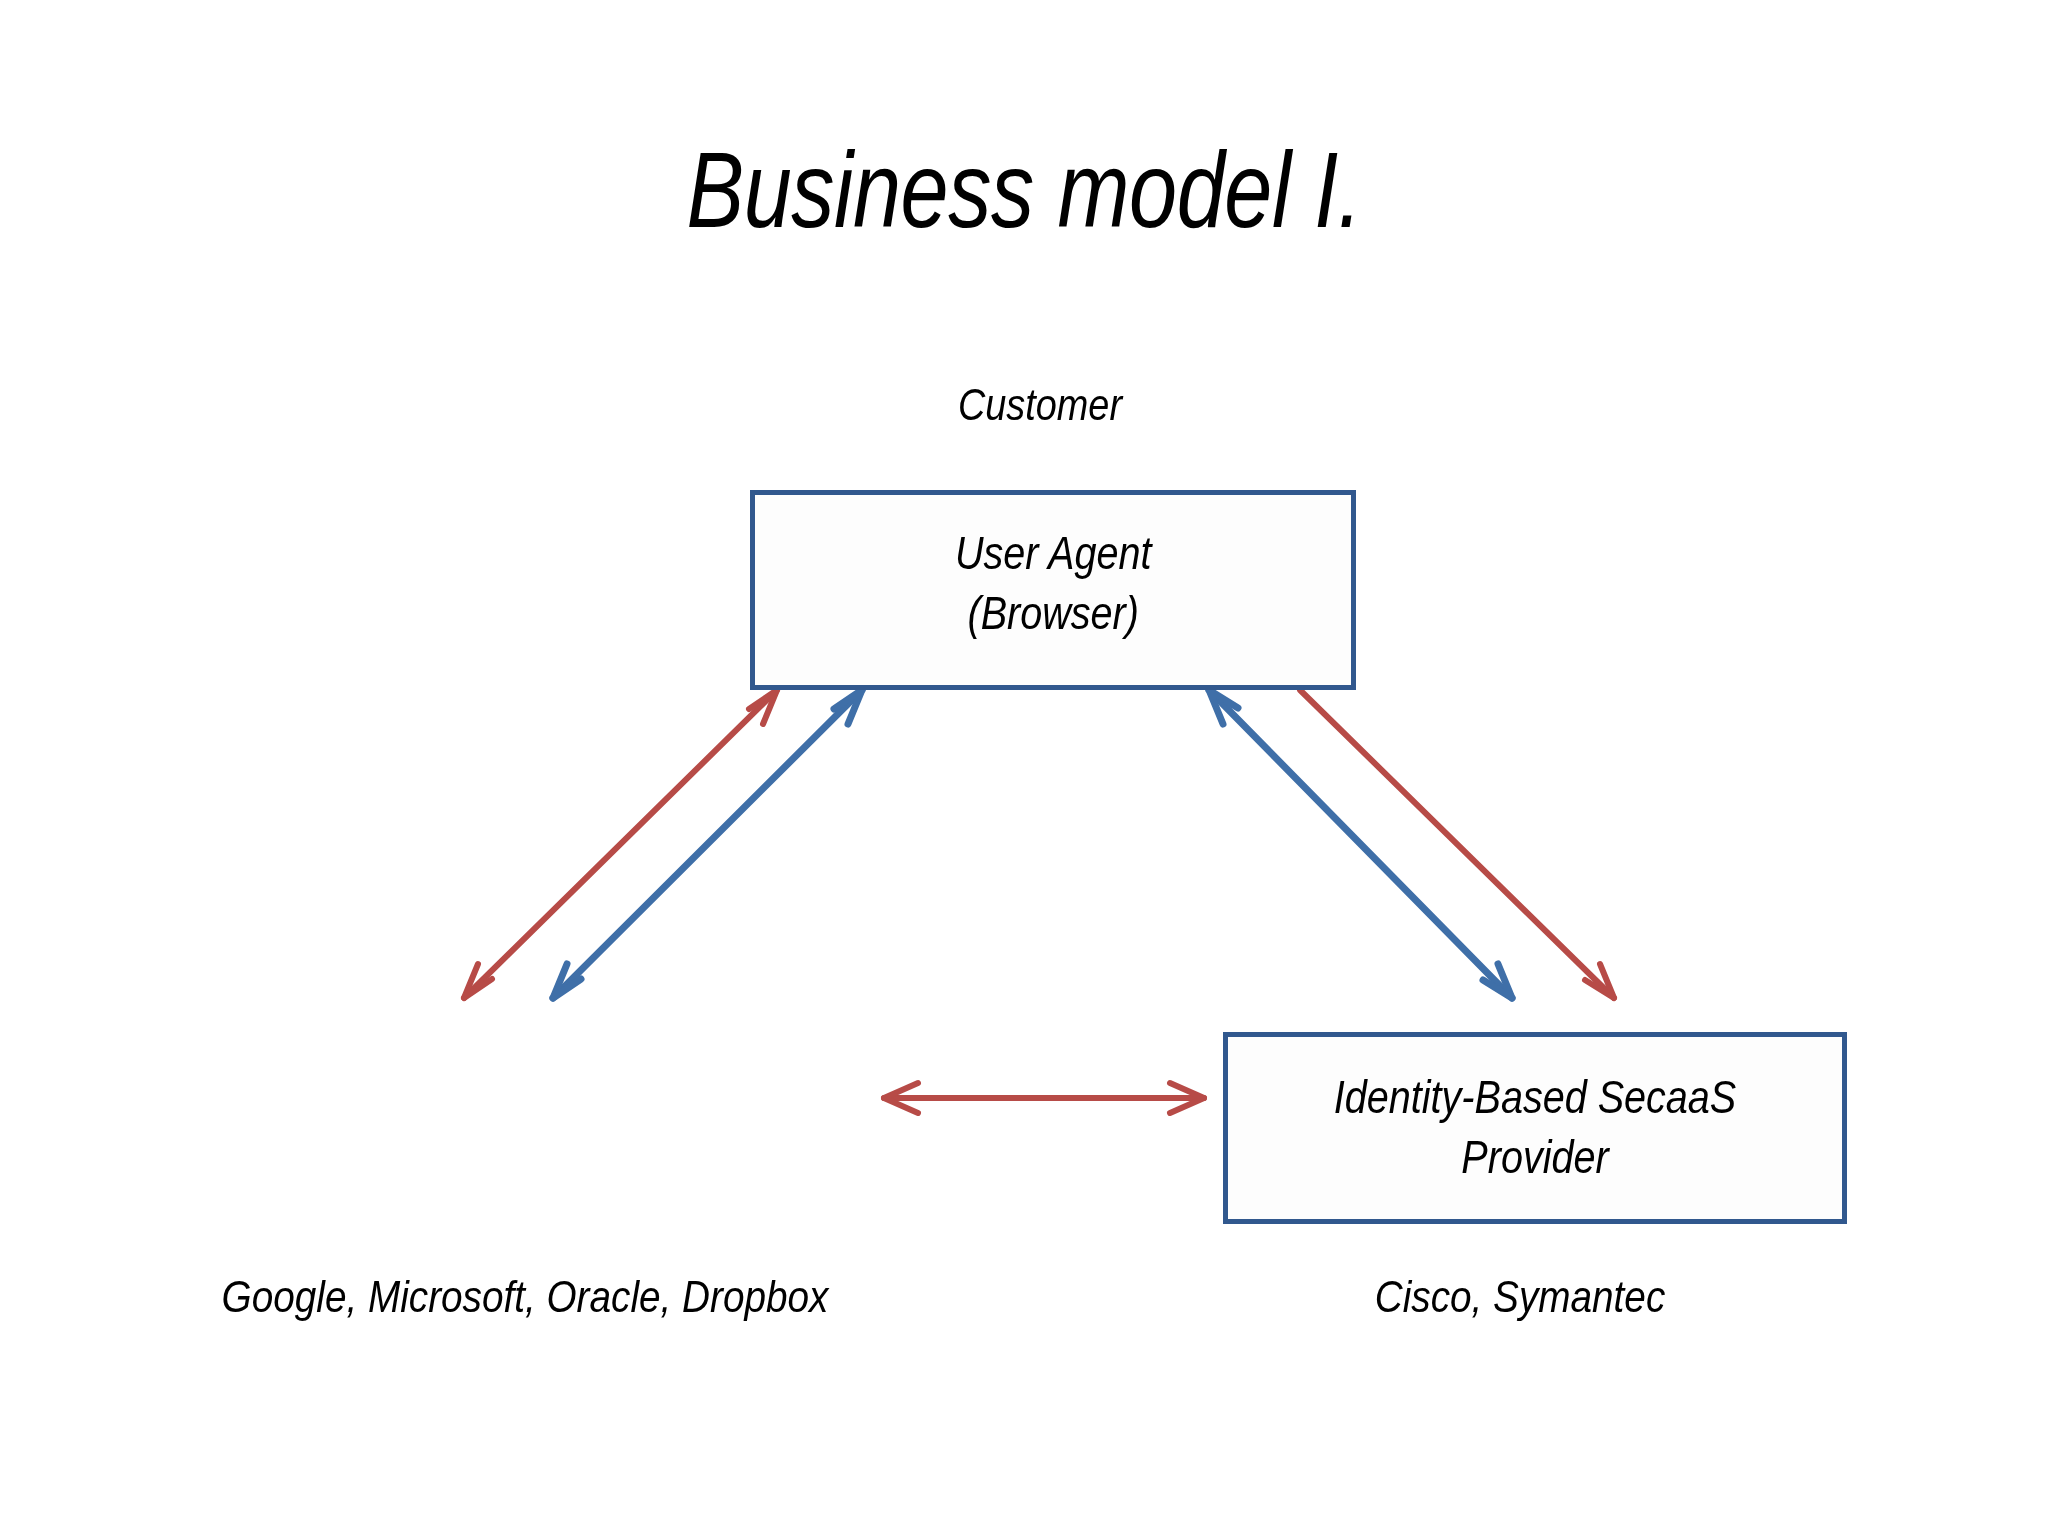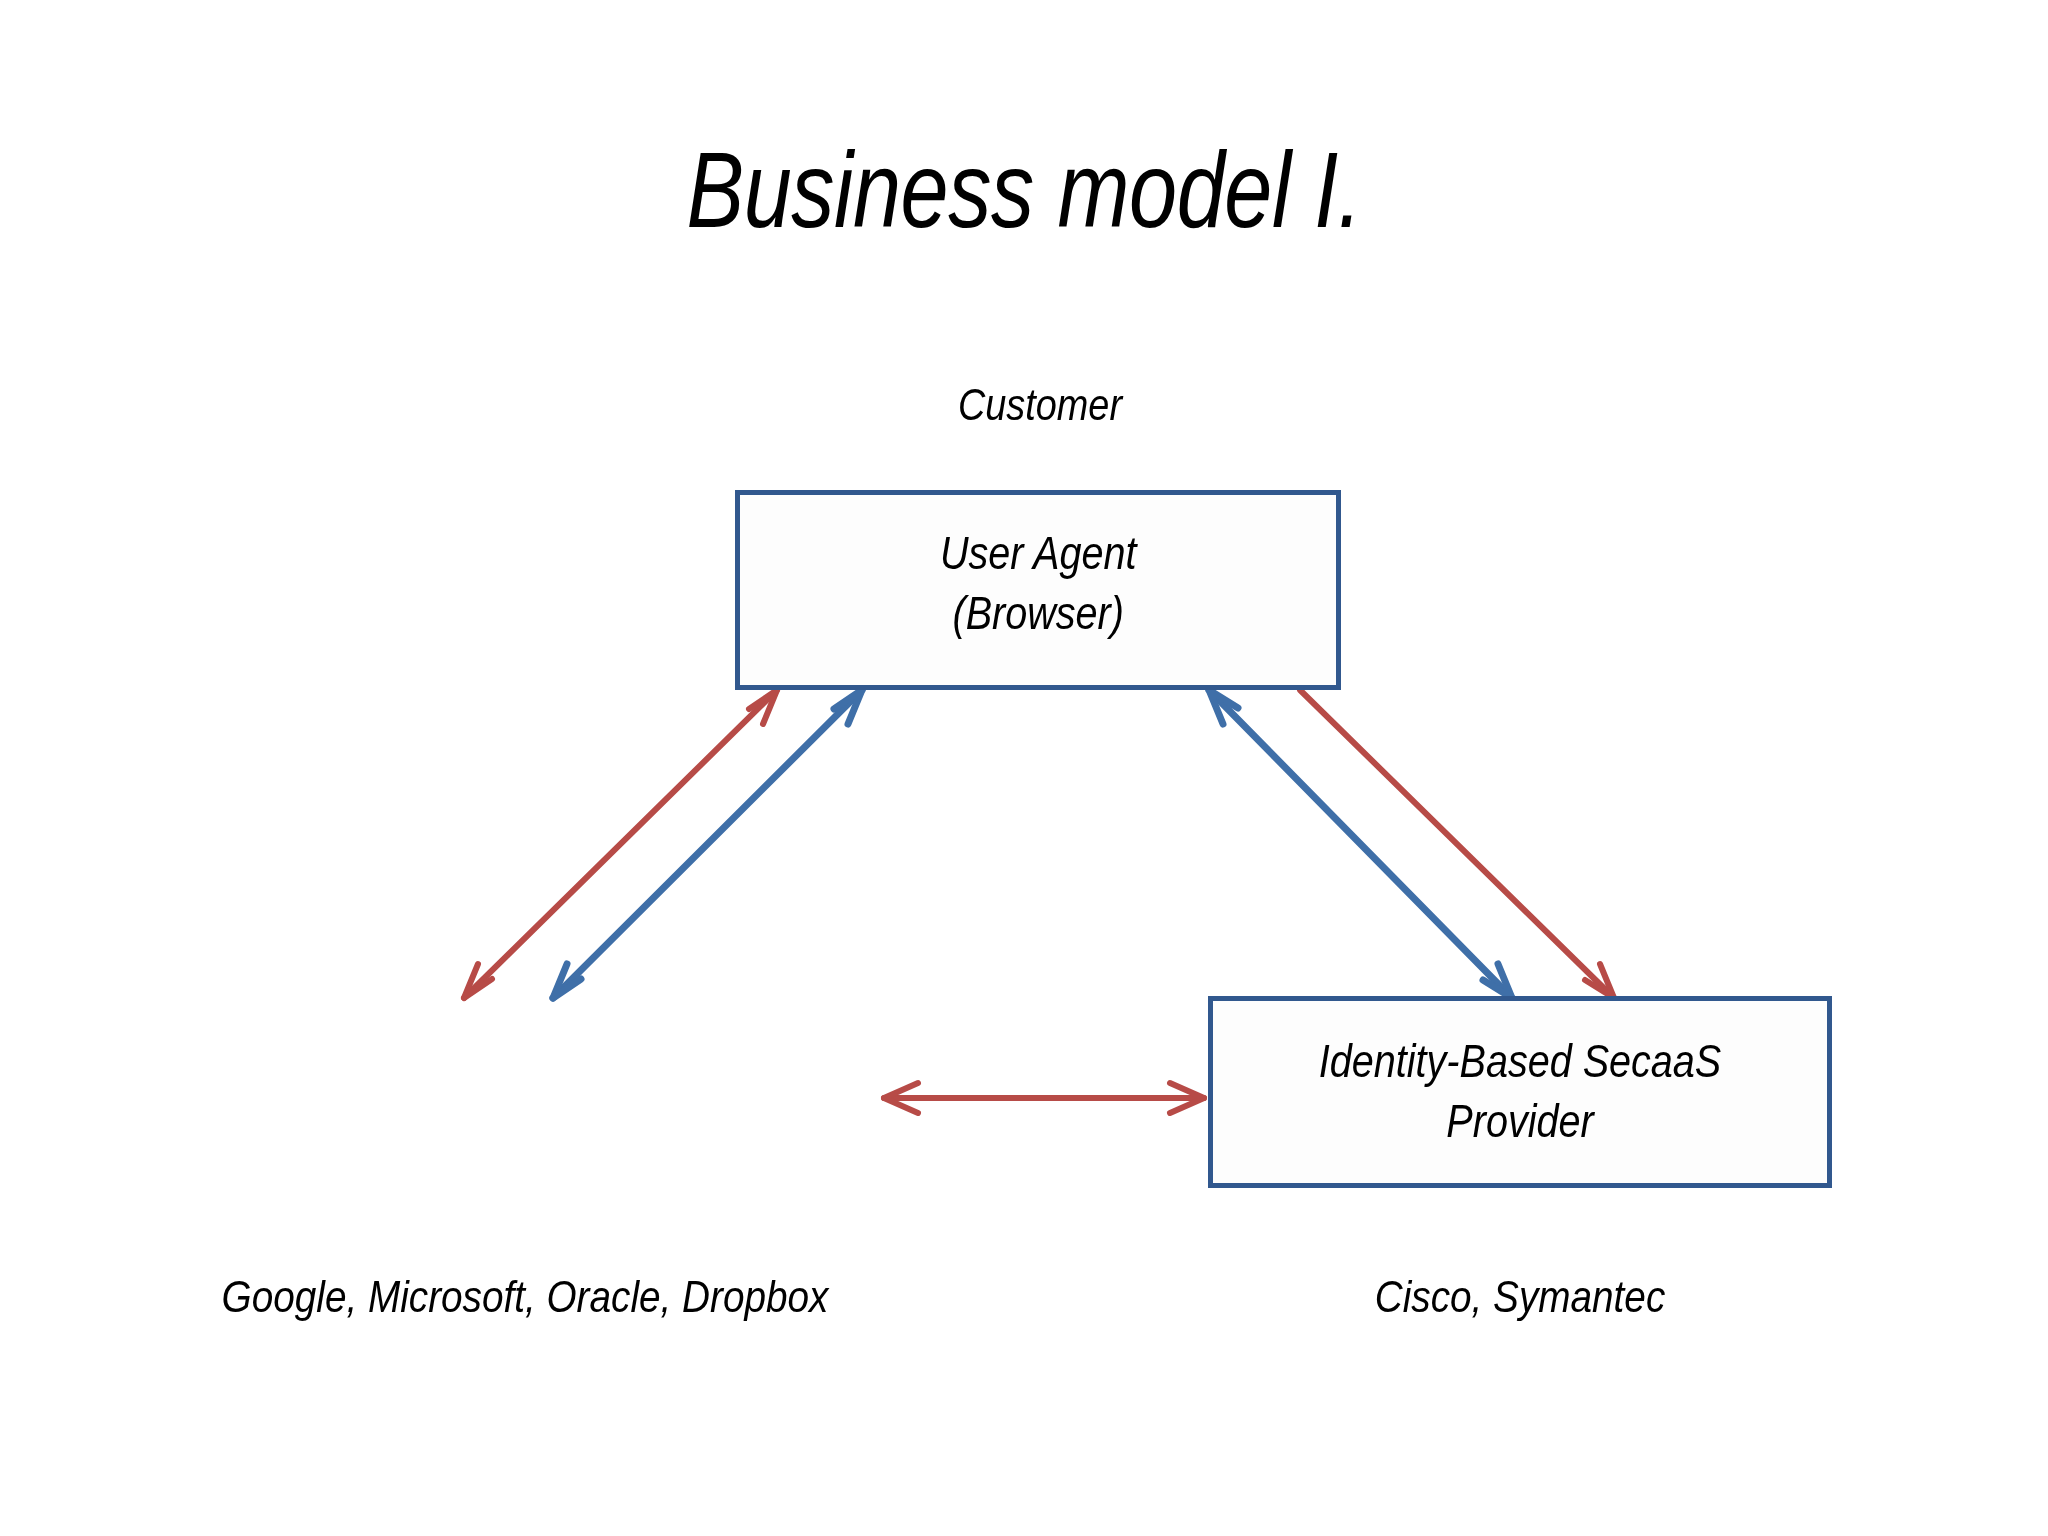--- a/index.html
+++ b/index.html
@@ -73,20 +73,21 @@
   
   .node-box {
     position: absolute;
     box-sizing: border-box;
     background: #fdfdfd;
     border: 5px solid #31588E;
     display: flex;
     align-items: center;
     justify-content: center;
     padding: 0 14px;
+    margin-left: 15px;
   }
   .node-label {
     font-size: 46px;
     line-height: 1.30;
     font-weight: 400;
     color: #000000;
     text-align: center;
     white-space: pre-line;
     transform: scaleX(0.86);
   }
@@ -106,21 +107,21 @@
     left: 168px;
     top: 1000px;
     width: 712px;
     height: 192px;
     align-items: flex-start;
     padding-top: 26px;
   }
 
   #box-secaas-provider {
     left: 1208px;
-    top: 996px;
+    top: 1032px;
     width: 624px;
     height: 192px;
   }
 
   
   #arrow-layer {
     position: absolute;
     left: 0;
     top: 0;
     width: 2048px;

